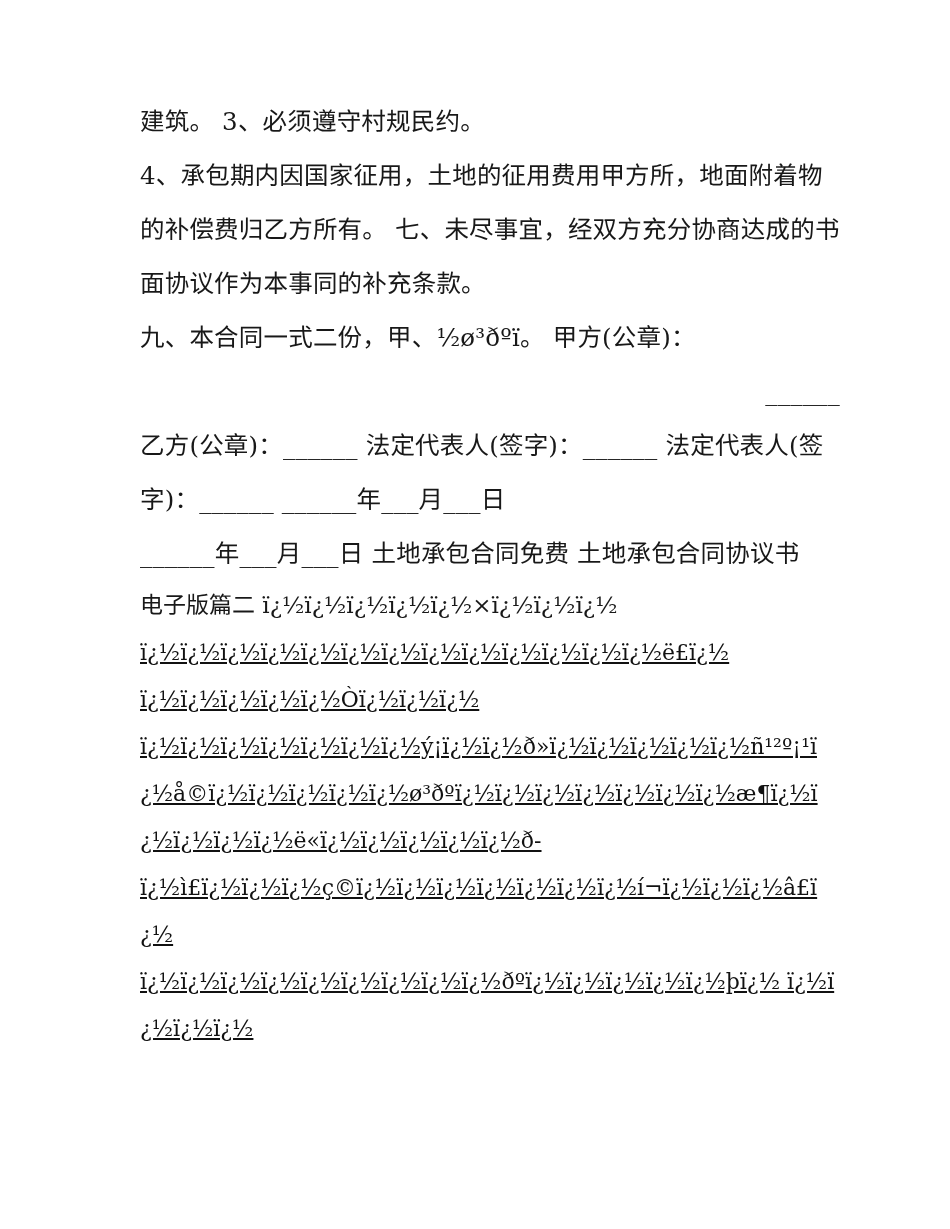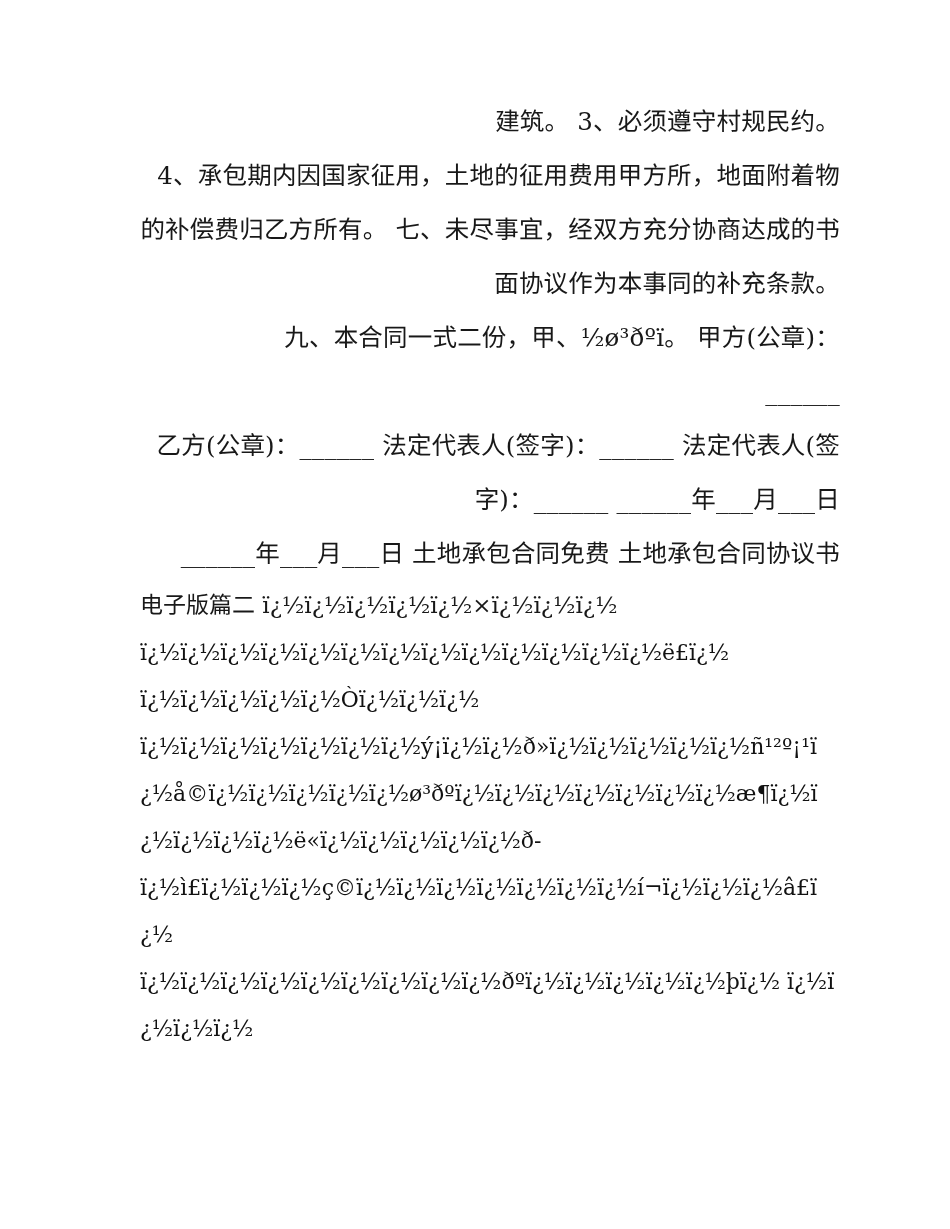--- a/index.html
+++ b/index.html
@@ -32,21 +32,21 @@
   .doc-body {
     width: 700px;
   }
 
   
   .p-cn {
     font-size: 24.5px;
     line-height: 54px;
     margin: 0;
     letter-spacing: 0.2px;
-    text-align: right;
+    text-align: left;
     color: #181818;
     word-break: break-all;
   }
 
   
   .p-rule {
     font-size: 24.5px;
     line-height: 54px;
     margin: 0;
     color: #181818;
@@ -65,20 +65,21 @@
 
   
   .p-moji {
     font-size: 22px;
     line-height: 47px;
     margin: 0;
     color: #111111;
     word-break: break-all;
     overflow-wrap: anywhere;
     letter-spacing: 0;
+    text-decoration: underline;
   }
 </style>
 </head>
 <body>
 
 <div class="page">
   <div class="doc-body">
 
     <p class="p-cn">建筑。 3、必须遵守村规民约。</p>
 

